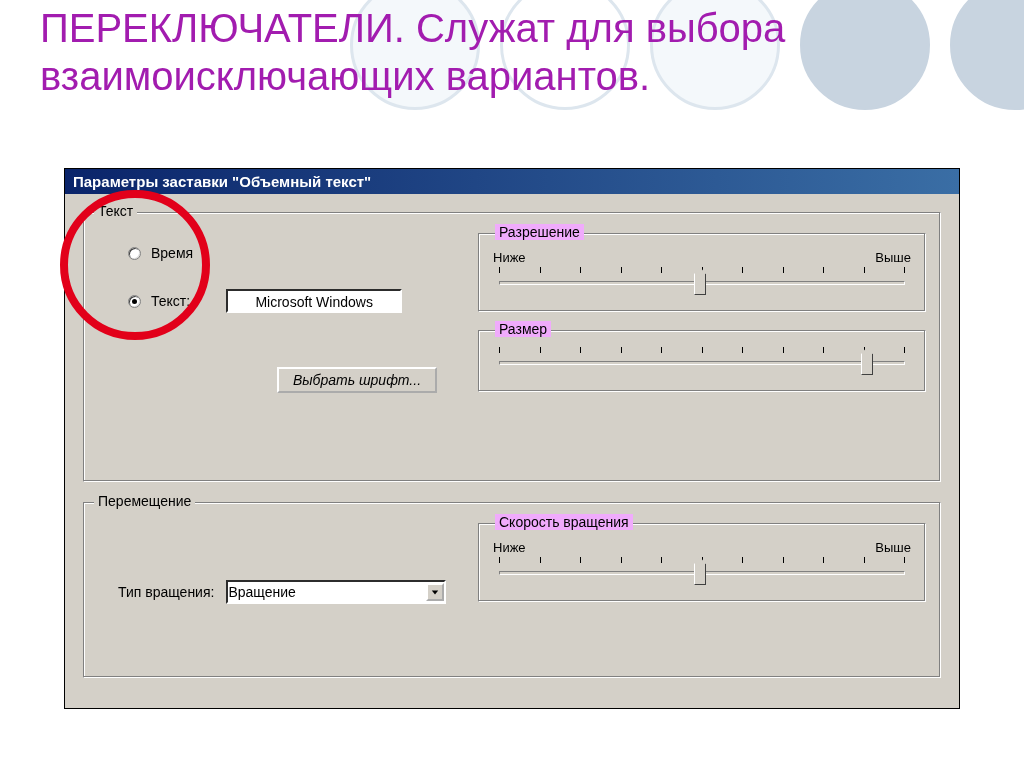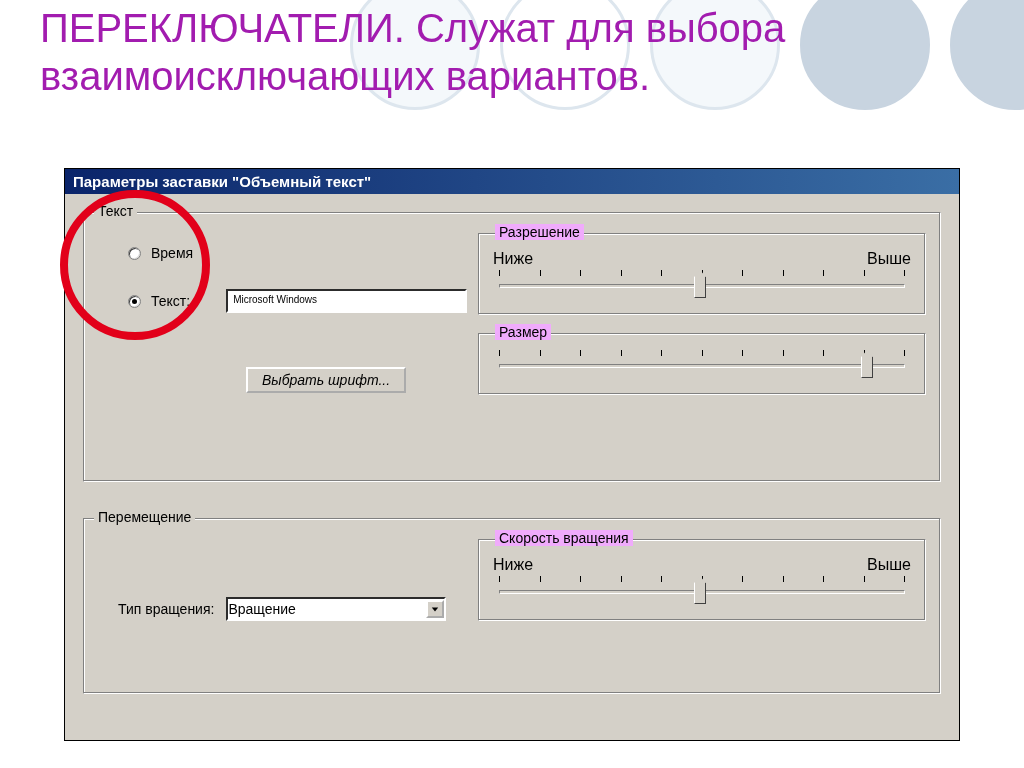--- a/index.html
+++ b/index.html
@@ -62,21 +62,22 @@
   .dlg-body {
     padding: 18px 18px 10px 18px;
   }
   .groupbox {
     border: 1px solid #808080;
     border-right-color:#fff;
     border-bottom-color:#fff;
     box-shadow: inset -1px -1px 0 #808080, inset 1px 1px 0 #fff;
     position: relative;
     padding: 20px 14px 14px 14px;
-    margin-bottom: 36px;
+    margin-bottom: 20px;
+    text-align: center;
   }
   .groupbox > .legend {
     position: absolute;
     top: -10px;
     left: 10px;
     background: #d4d0c8;
     padding: 0 4px;
     font-size: 14px;
   }
   .row { display:flex; }
@@ -109,23 +110,23 @@
     left:3px; top:3px;
     width:5px; height:5px;
     background:#000;
     border-radius:50%;
   }
   .textbox {
     background:#fff;
     border:2px inset #fff;
     border-top-color:#808080;
     border-left-color:#808080;
-    font-size:10px;
+    font-size:14px;
     padding:3px 5px;
-    width: 241px;
+    width: 176px;
     height: 24px;
     display:inline-block;
   }
   .btn {
     background:#d4d0c8;
     border:2px outset #fff;
     font-size:14px;
     padding:3px 14px;
     cursor:default;
     display:inline-block;
@@ -162,21 +163,21 @@
   .slider-group .legend {
     position:absolute;
     top:-10px; left:16px;
     background:#f0abfc;
     padding:0 4px;
     font-size:14px;
   }
   .slider-labels {
     display:flex;
     justify-content:space-between;
-    font-size:16px;
+    font-size:13px;
     margin-bottom:2px;
   }
   .slider-track {
     position:relative;
     height:34px;
   }
   .ticks {
     position:absolute;
     top:0; left:6px; right:6px;
     height:8px;

